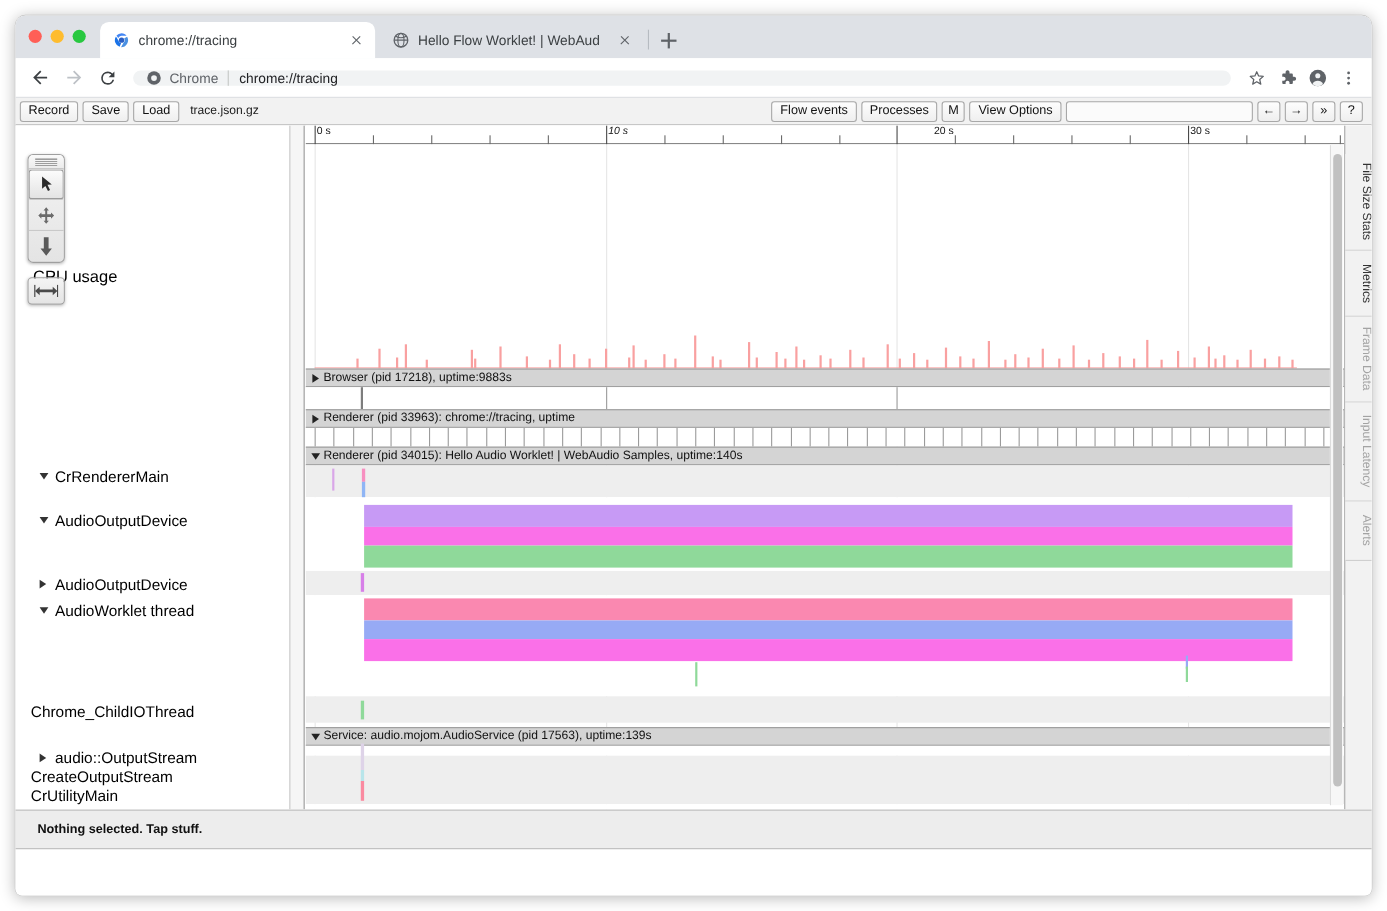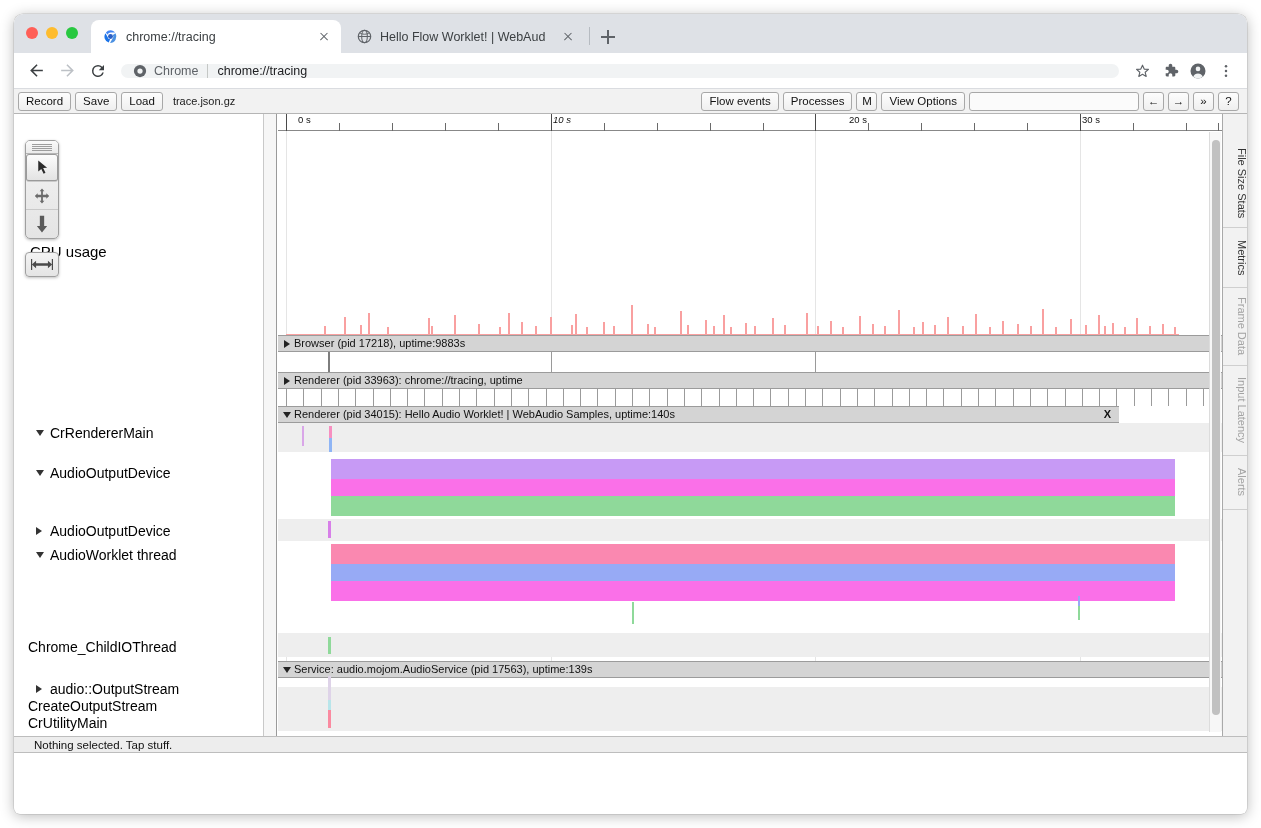--- a/index.html
+++ b/index.html
@@ -371,28 +371,28 @@
     text-align: center;
     padding: 6px 0;
     border-bottom: 1px solid #cfcfcf;
     background: #f2f2f2;
   }
   .sidetab.dim { color: #a3a3a3; }
 
   
   .statusbar {
     position: relative;
-    height: 17px;
+    height: 36px;
     background: #ededed;
     border-top: 1px solid #bdbdbd;
     border-bottom: 1px solid #bdbdbd;
     display: flex; align-items: center;
     padding-left: 20px;
     font-size: 11.5px;
-    font-weight: normal;
+    font-weight: bold;
     color: #111;
   }
   .footer-fill {
     height: 50px;
     background: #ffffff;
   }
 </style>
 </head>
 <body>
 
@@ -549,21 +549,21 @@
           
         </div>
       </div>
 
       <div class="split-handle"></div>
 
       <div class="right-pane">
 
         <div class="ruler">
           <div class="major" style="left:8px;"></div>
-          <div class="lbl" style="left:8px;margin-left:10px;">0 s</div>
+          <div class="lbl" style="left:8px;">0 s</div>
           <div class="minor" style="left:61px;"></div>
           <div class="minor" style="left:114px;"></div>
           <div class="minor" style="left:167px;"></div>
           <div class="minor" style="left:220px;"></div>
 
           <div class="major" style="left:273px;"></div>
           <div class="lbl" style="left:273px;font-style:italic;">10 s</div>
           <div class="minor" style="left:326px;"></div>
           <div class="minor" style="left:379px;"></div>
           <div class="minor" style="left:432px;"></div>
@@ -721,21 +721,21 @@
             <div style="position: absolute; top: 0px; width: 1px; height: 17px; background: rgb(155, 155, 155); left: 821.1px;"></div>
             <div style="position: absolute; top: 0px; width: 1px; height: 17px; background: rgb(155, 155, 155); left: 838.4px;"></div>
             <div style="position: absolute; top: 0px; width: 1px; height: 17px; background: rgb(155, 155, 155); left: 855.7px;"></div>
             <div style="position: absolute; top: 0px; width: 1px; height: 17px; background: rgb(155, 155, 155); left: 873px;"></div>
             <div style="position: absolute; top: 0px; width: 1px; height: 17px; background: rgb(155, 155, 155); left: 890.3px;"></div>
             <div style="position: absolute; top: 0px; width: 1px; height: 17px; background: rgb(155, 155, 155); left: 907.6px;"></div>
             <div style="position: absolute; top: 0px; width: 1px; height: 17px; background: rgb(155, 155, 155); left: 924.9px;"></div>
             <div style="position: absolute; top: 0px; width: 1px; height: 17px; background: rgb(155, 155, 155); left: 942.2px;"></div>
           </div>
 
-        <div class="proc-head" style="top:292px; left:0; width:841px;">
+        <div class="proc-head" style="top:292px; left:0; width:961px;">
           <span class="tri-down" style="left:5px; top:5px; border-top-color:#222;"></span>
           <span class="ptitle" style="left:16px;">Renderer (pid 34015): Hello Audio Worklet! | WebAudio Samples, uptime:140s</span>
           <span class="proc-close">X</span>
         </div>
 
         <div class="rowband" style="top:309px; height:29px;"></div>
         <div class="rowband white" style="top:338px; height:69px;"></div>
         <div class="rowband" style="top:405px; height:22px;"></div>
         <div class="rowband white" style="top:427px; height:92px;"></div>
         <div class="rowband" style="top:519px; height:24px;"></div>

